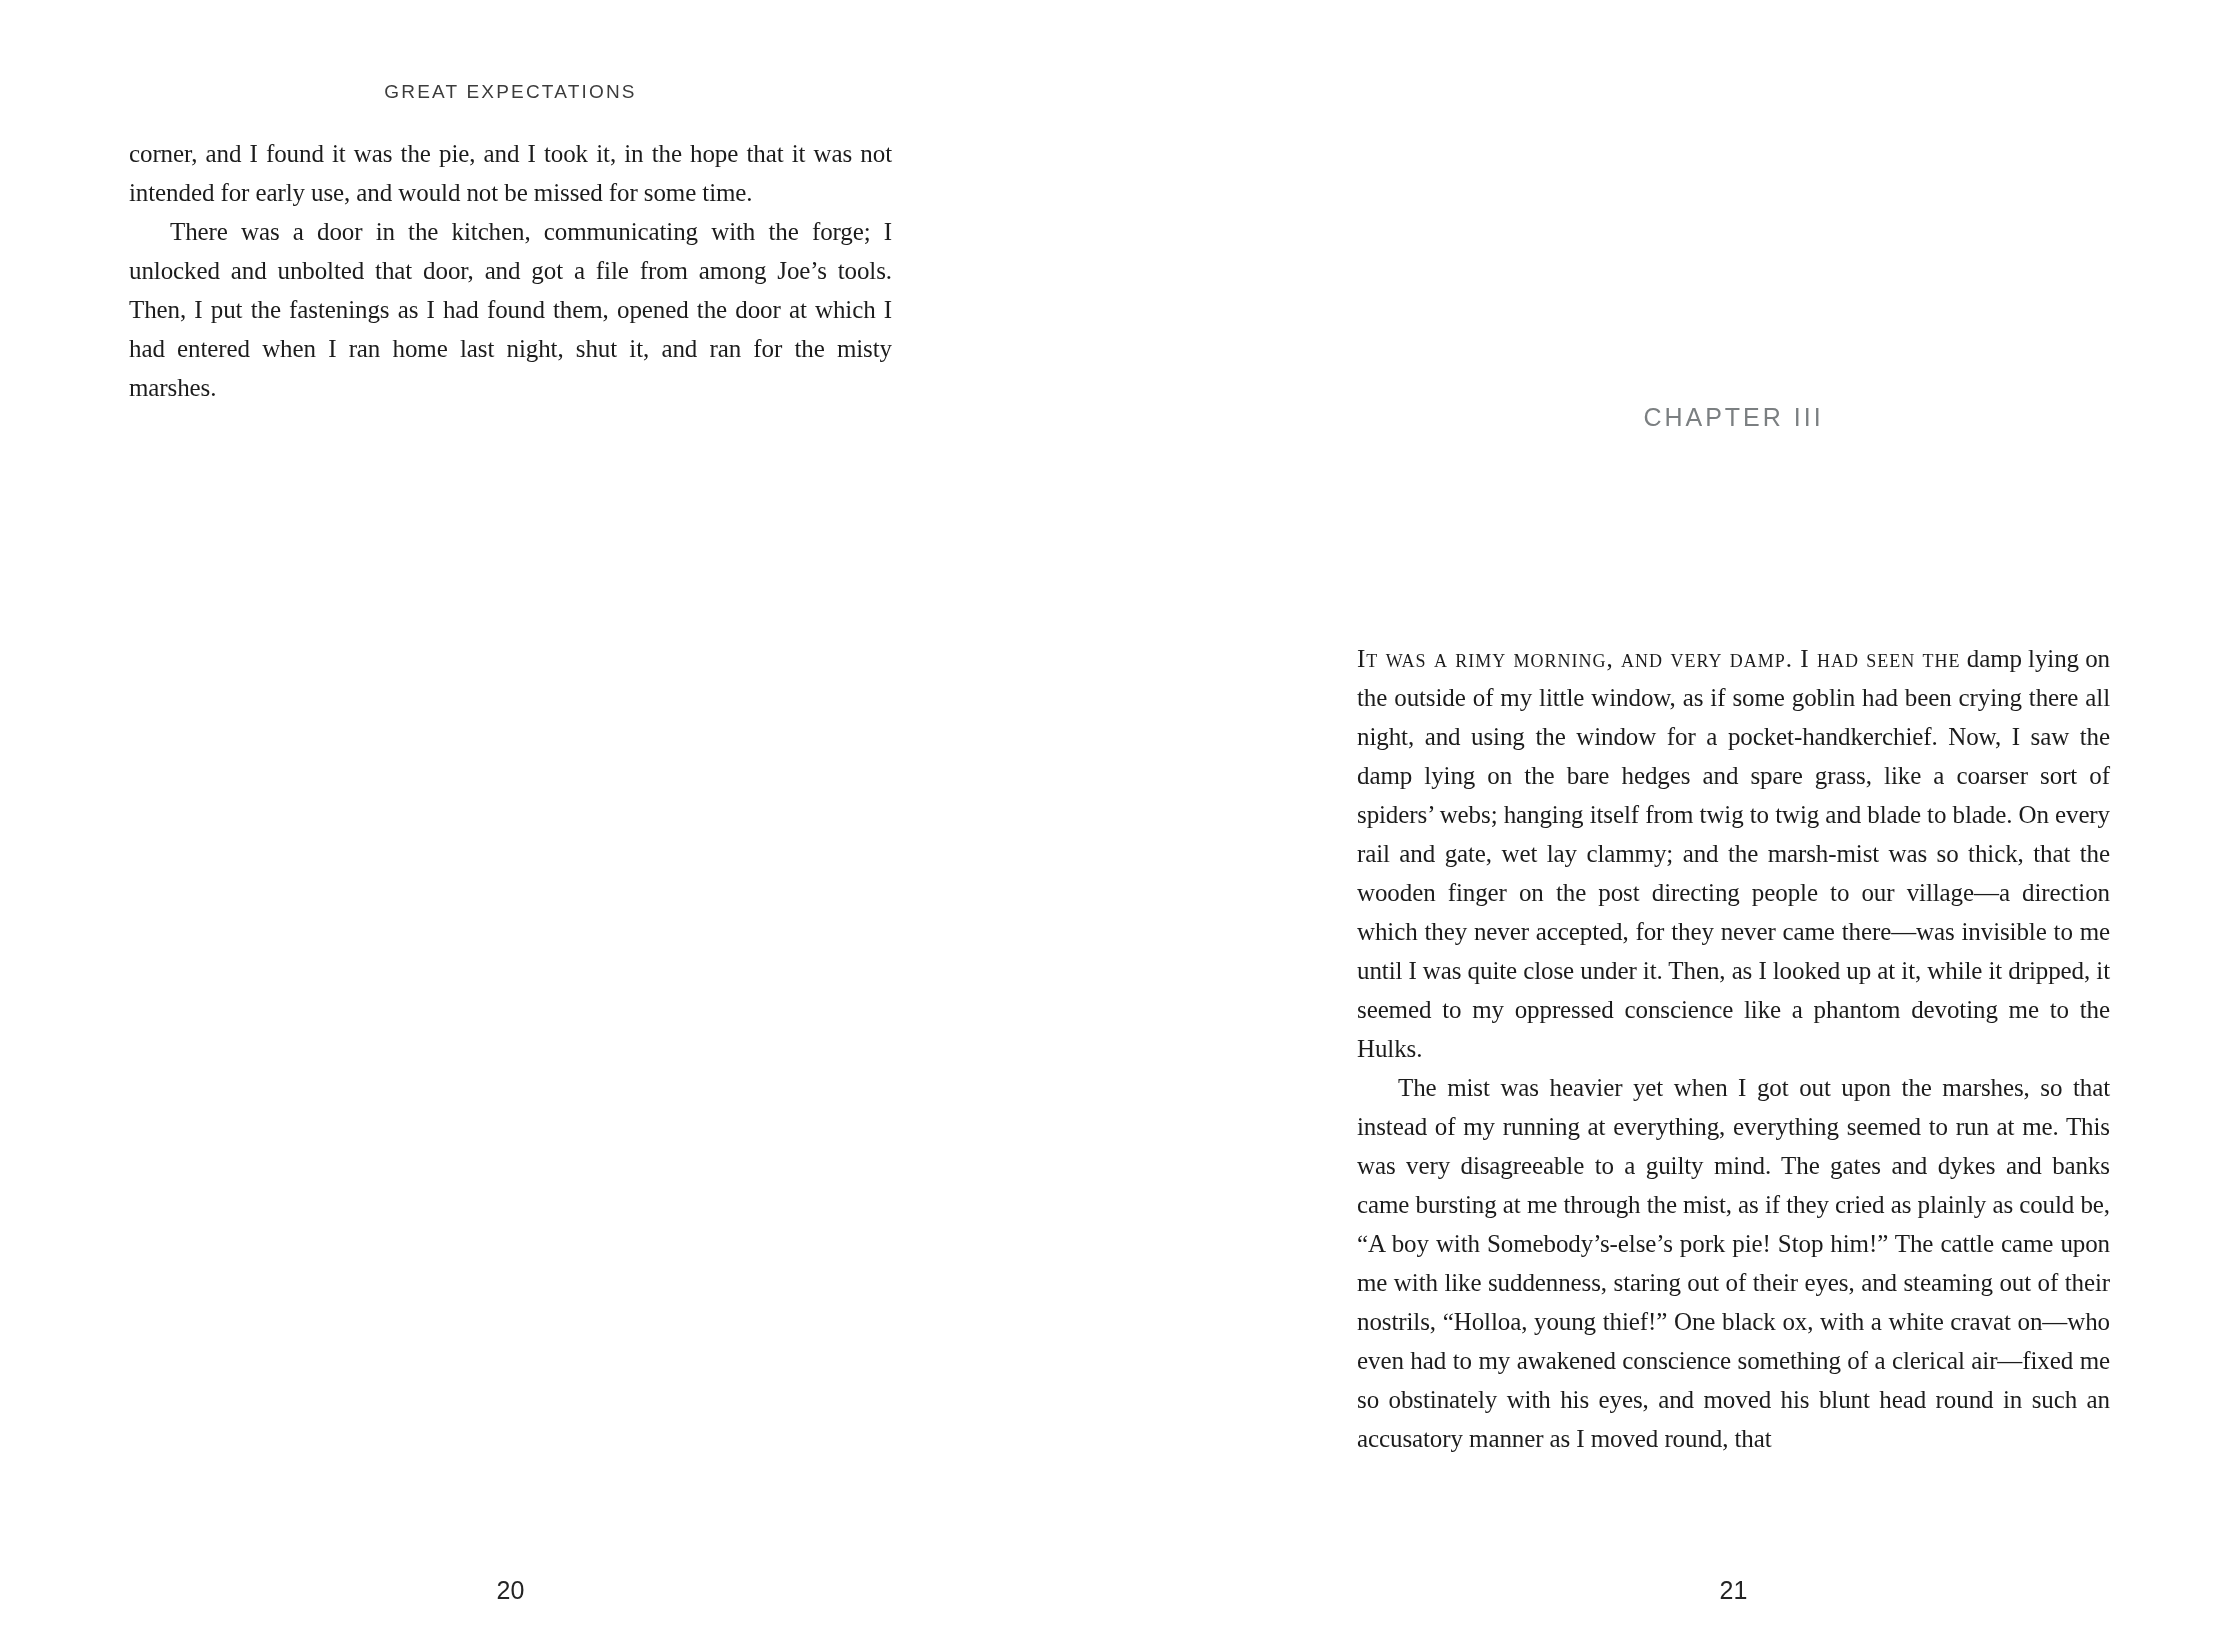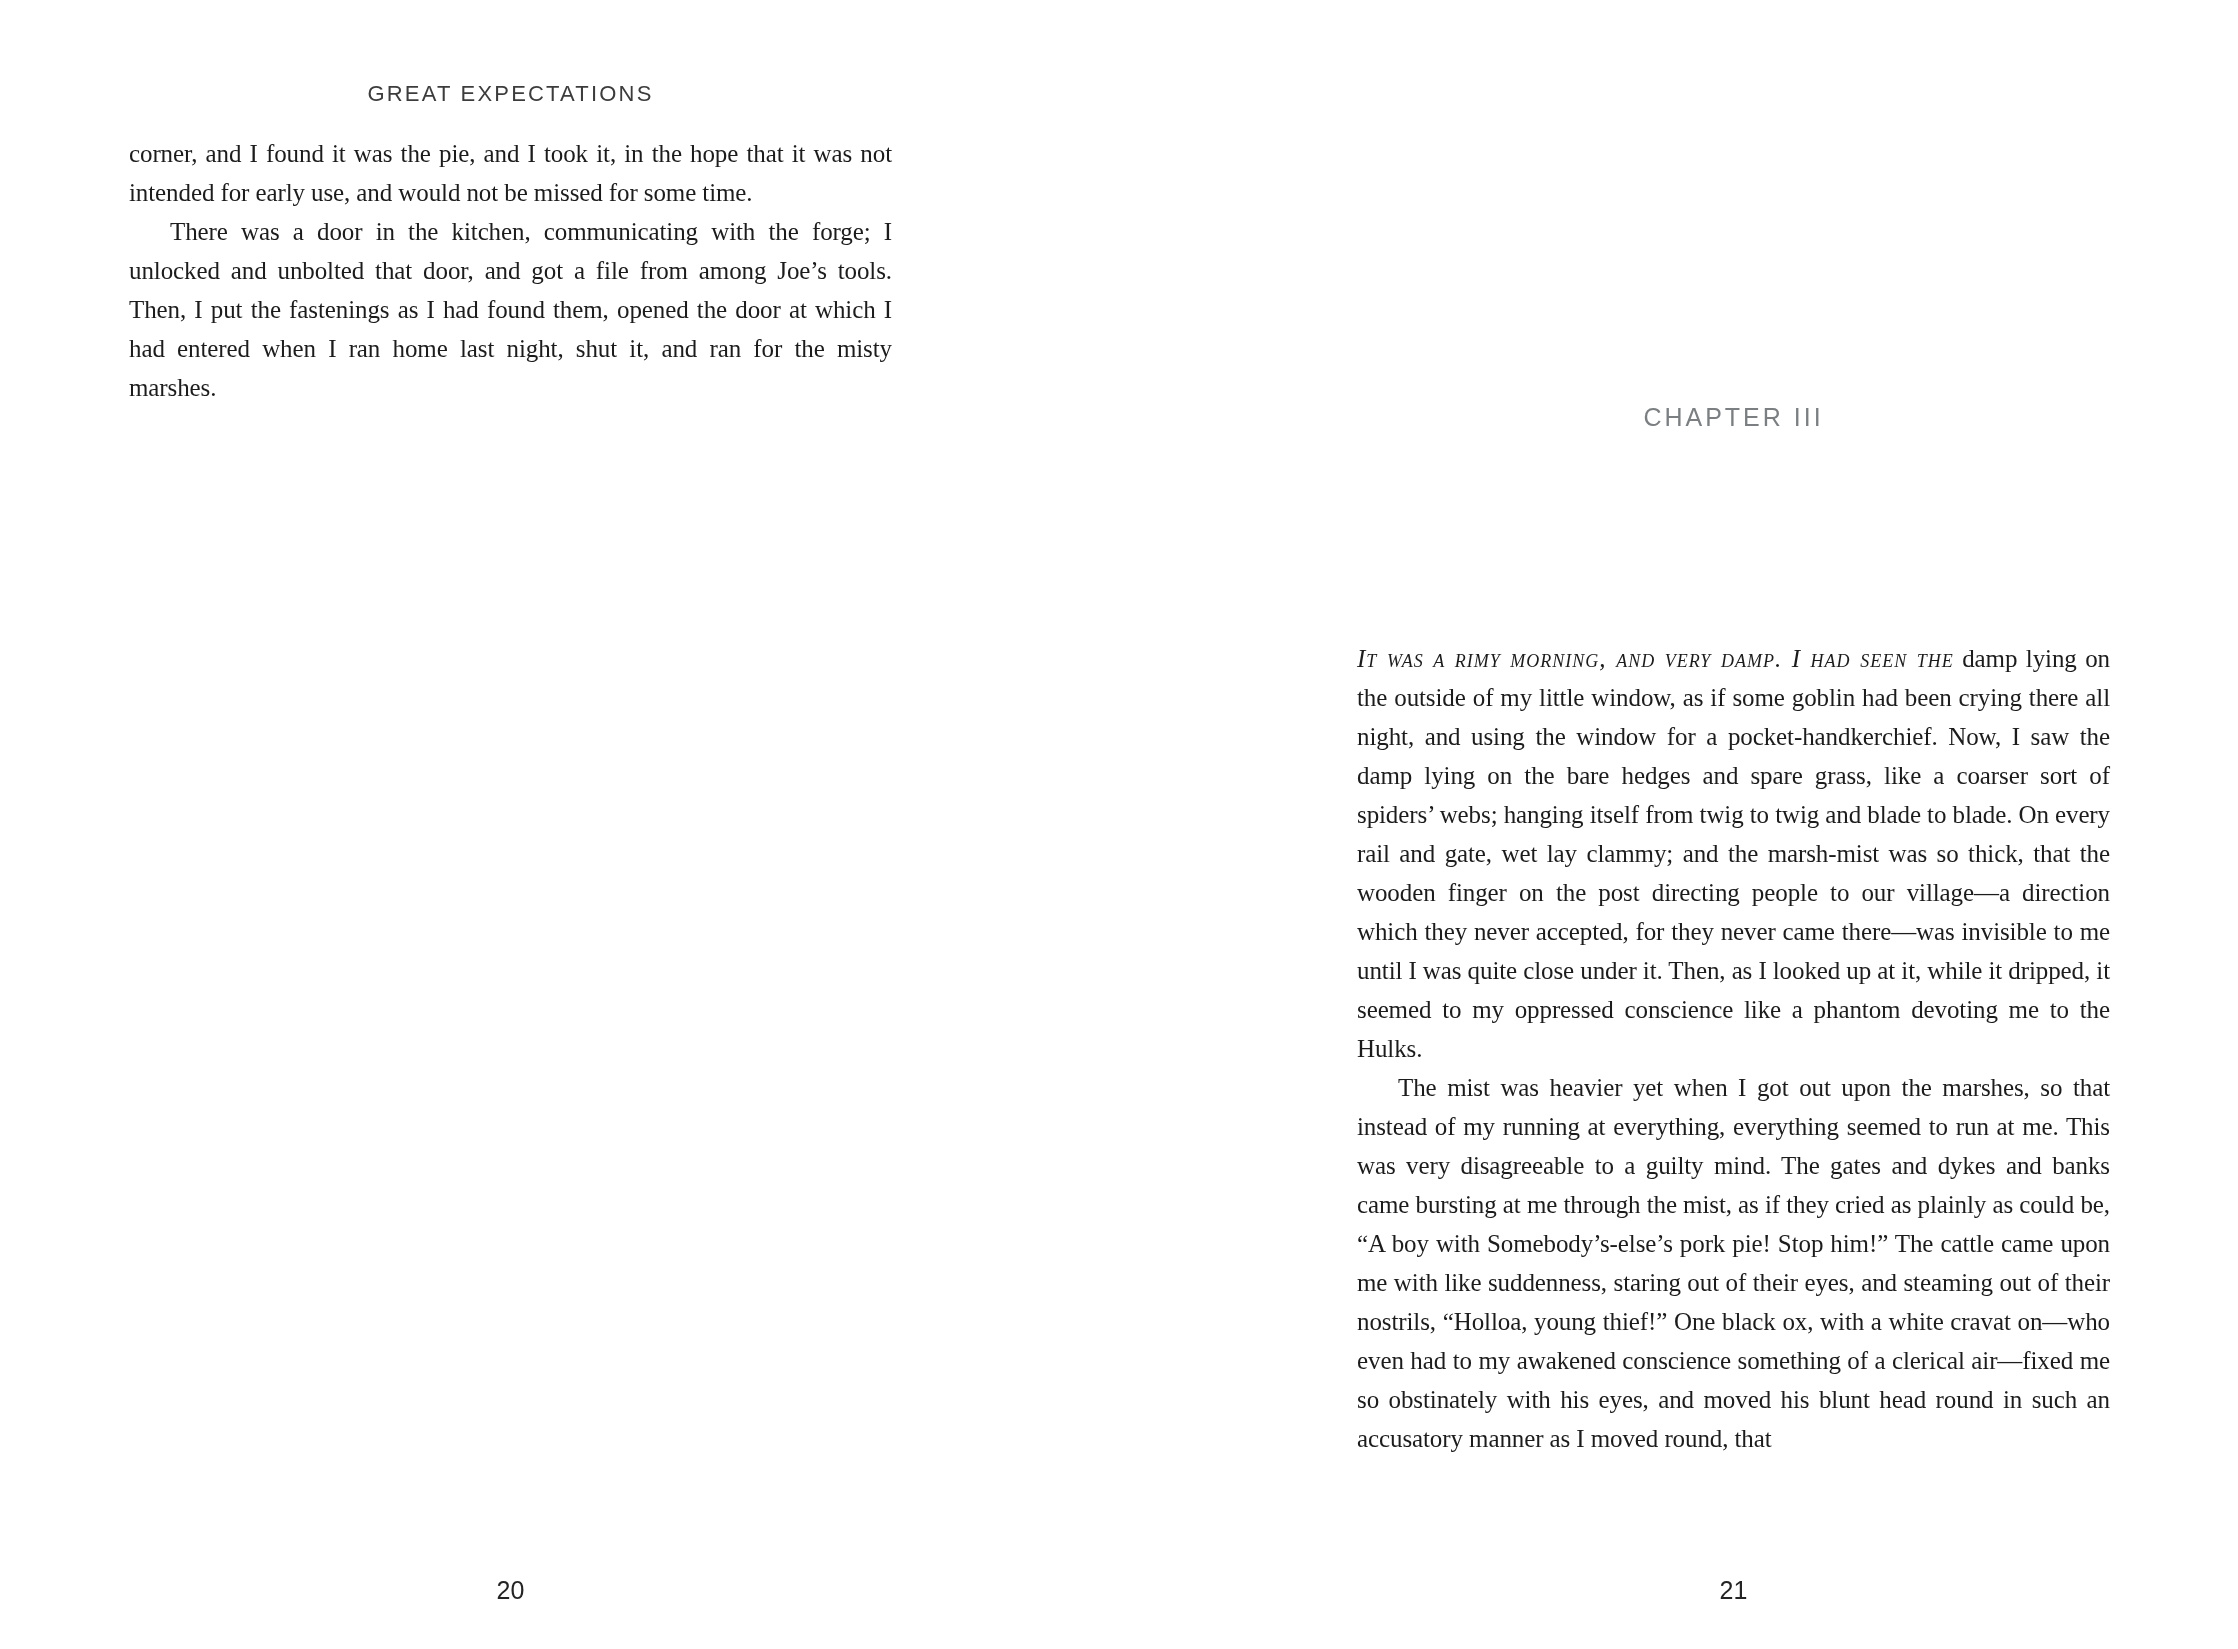--- a/index.html
+++ b/index.html
@@ -13,21 +13,21 @@
   }
   .page { position: absolute; top: 0; height: 1650px; }
   .page.left  { left: 129px;  width: 763px; }
   .page.right { left: 1357px; width: 753px; }
 
   .running-head {
     position: absolute; top: 81px; left: 0; right: 0;
     text-align: center;
     font-family: "Liberation Sans", sans-serif;
     font-weight: 400;
-    font-size: 22px;
+    font-size: 19px;
     letter-spacing: 2.2px;
     color: var(--running-head, #3c3c3c);
     white-space: nowrap;
   }
 
   .body-text { position: absolute; left: 0; right: 0; }
   .left  .body-text { top: 134px; }
   .right .body-text { top: 639px; }
 
   .para {
@@ -36,21 +36,20 @@
     line-height: 39px;
     letter-spacing: -0.1px;
     color: var(--body-text, #1c1c1c);
     text-align: justify;
   }
   .para.indent { text-indent: 41px; }
 
   .smallcaps {
     font-variant: small-caps;
     letter-spacing: 1px;
-    font-style: italic;
   }
 
   .chapter-heading {
     position: absolute; top: 403px; left: 0; right: 0;
     margin: 0;
     text-align: center;
     font-family: "Liberation Sans", sans-serif;
     font-weight: 400;
     font-size: 25px;
     letter-spacing: 3px;

